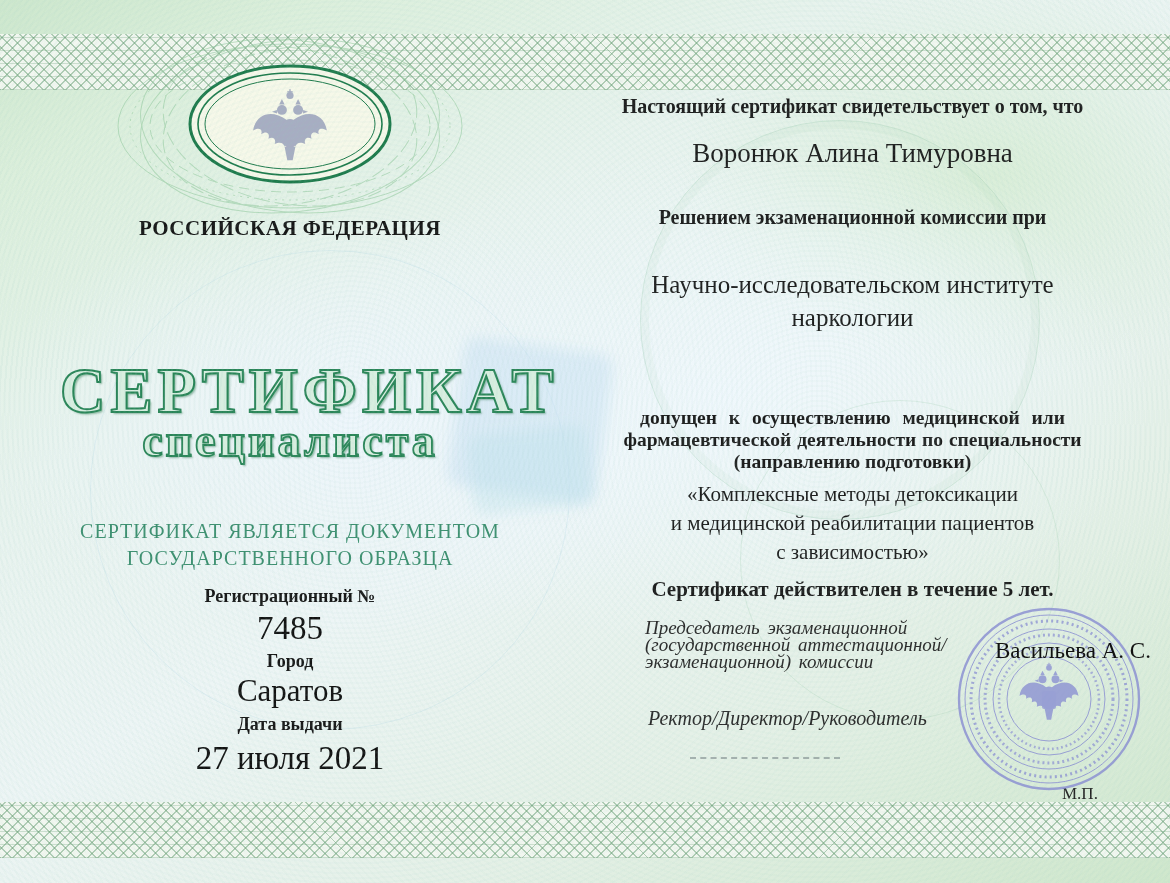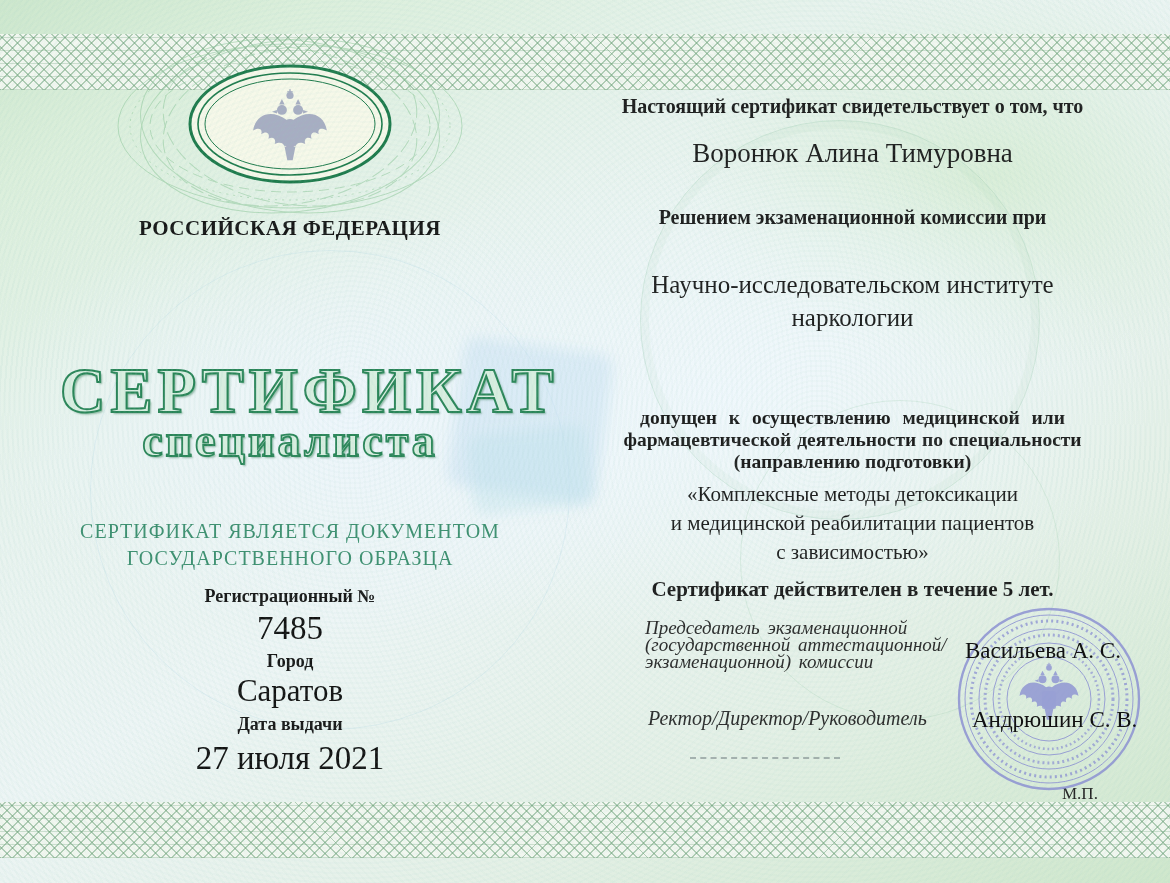--- a/index.html
+++ b/index.html
@@ -76,21 +76,21 @@
   .adm2 { top:429px; word-spacing:1px; }
   .adm3 { top:451px; }
   .spec { font-size:21px; }
   .spec1 { top:482px; } .spec2 { top:511px; } .spec3 { top:540px; }
   .validity { top:577px; font-size:21px; font-weight:bold; }
 
   .sig-label { position:absolute; font-style:italic; font-size:19px; color:#2a2a2a; line-height:17px; }
   .chair-label { left:645px; top:619px; word-spacing:3px; }
   .rector-label { left:648px; top:710px; font-size:20px; }
   .sig-name { position:absolute; font-size:23px; color:#111; z-index:3; }
-  .chair-name  { left:965px; top:638px; }
+  .chair-name  { left:995px; top:638px; }
   .rector-name { left:972px; top:707px; }
   .dash-line { position:absolute; left:690px; top:757px; width:150px; border-top:2px dashed rgba(70,80,90,.4); }
   .seal-mark { position:absolute; left:1062px; top:784px; font-size:17px; color:#222; }
 
   .rosette { position:absolute; left:108px; top:34px; }
   .stamp   { position:absolute; left:955px; top:605px; z-index:2; opacity:.82; }
 </style>
 </head>
 <body>
 
@@ -176,21 +176,20 @@
   <div class="abs ctr right-col validity">Сертификат действителен в течение 5 лет.</div>
 
   <div class="sig-label chair-label">
     <div>Председатель экзаменационной</div>
     <div>(государственной аттестационной/</div>
     <div>экзаменационной) комиссии</div>
   </div>
   <div class="sig-name chair-name">Васильева А. С.</div>
 
   <div class="sig-label rector-label">Ректор/Директор/Руководитель</div>
-  <div class="sig-name rector-name">Андрюшин С. В.</div>
 
   <div class="dash-line"></div>
   <div class="seal-mark">М.П.</div>
 
   <svg class="stamp" width="188" height="188" viewBox="0 0 188 188">
     <g fill="none" stroke="#8a8fd2">
       <circle cx="94" cy="94" r="90" stroke-width="2.4"></circle>
       <circle cx="94" cy="94" r="84" stroke-width="1"></circle>
       <circle cx="94" cy="94" r="78" stroke-width="3" stroke-dasharray="2 3.2" opacity=".9"></circle>
       <circle cx="94" cy="94" r="70" stroke-width="1"></circle>

